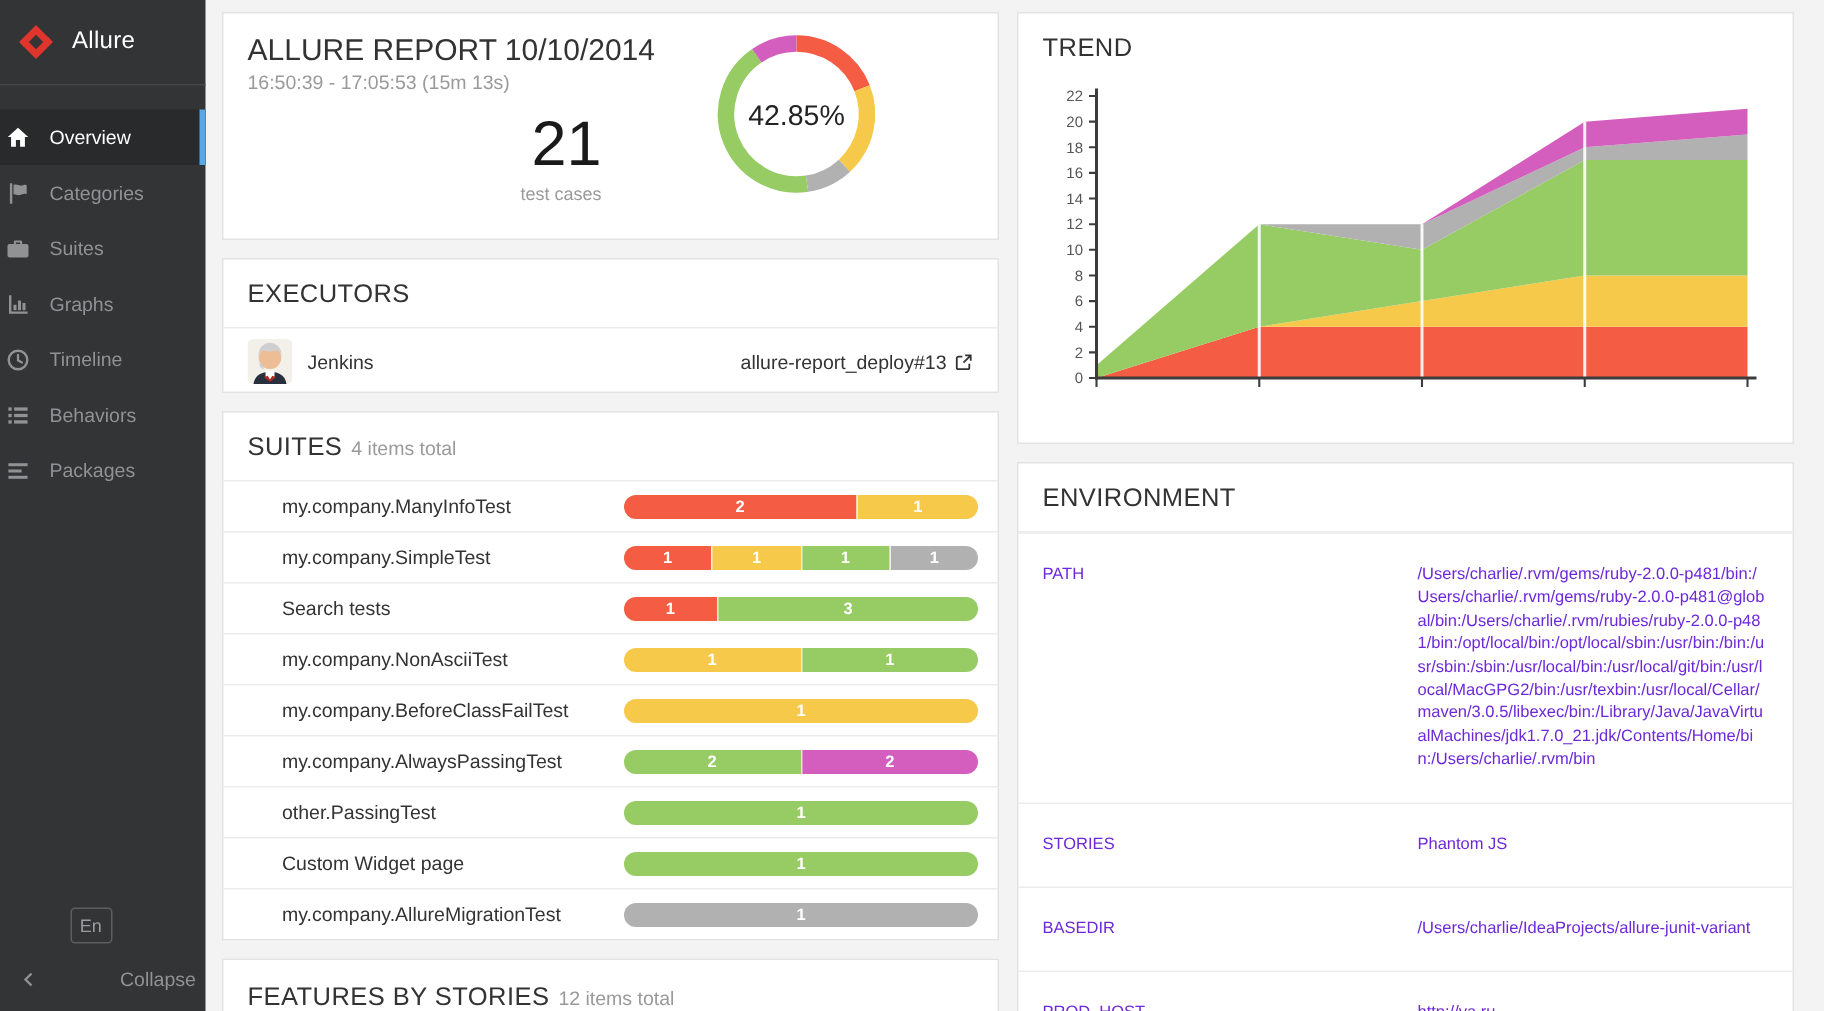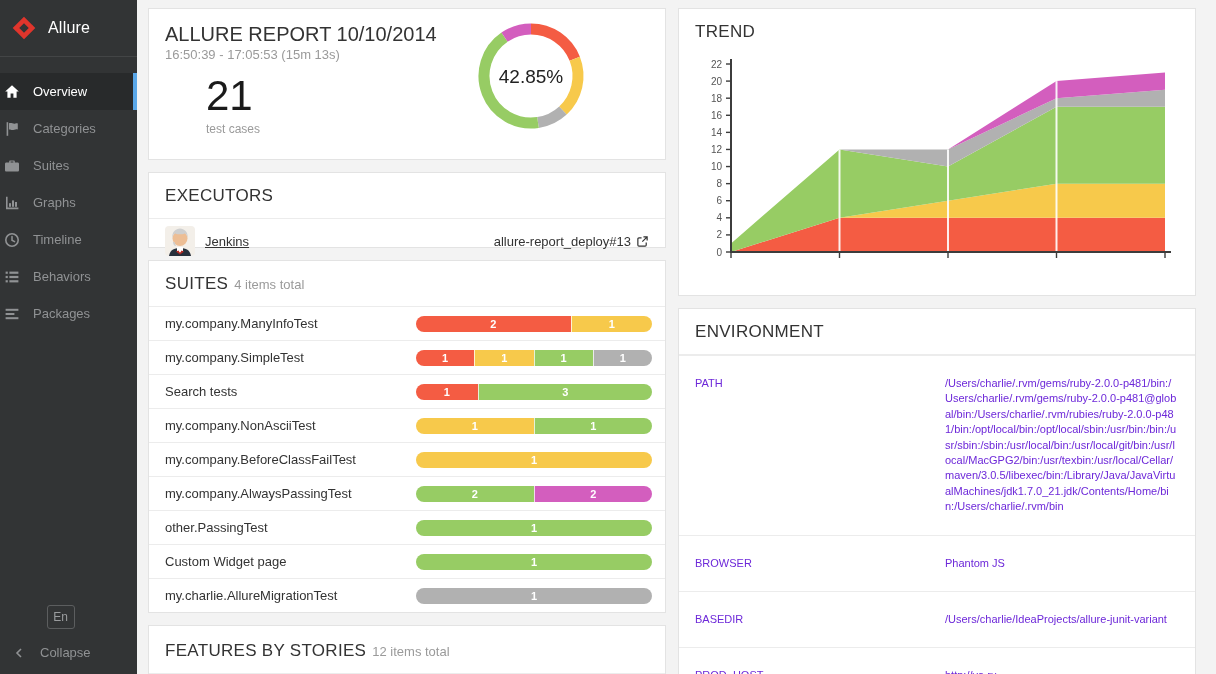--- a/index.html
+++ b/index.html
@@ -14,46 +14,46 @@
   .brand-title{color:#fff;font-size:16px;font-weight:normal;margin-left:10px;letter-spacing:.2px;}
   .nav{margin-top:16px;}
   .nav-item{display:flex;align-items:center;height:37px;padding-left:4px;color:#909294;
     font-size:13px;cursor:pointer;border-right:4px solid transparent;}
   .nav-item .ic{width:16px;height:16px;margin-right:13px;display:inline-flex;flex-shrink:0;}
   .nav-item.active{color:#fff;background:#282a2b;border-right-color:#5aa7e8;}
   .sidebar-bottom{position:absolute;bottom:14px;left:0;width:121px;}
   .lang{display:block;margin:0 auto 16px;width:28px;box-sizing:border-box;text-align:center;
     border:1px solid #5c5e5f;border-radius:3px;color:#9a9c9e;font-size:12px;padding:4px 0;
     background:none;cursor:pointer;}
-  .collapse{display:flex;align-items:center;color:#909294;font-size:13px;padding-left:14px;cursor:pointer;}
+  .collapse{display:flex;align-items:center;color:#909294;font-size:13px;padding-left:14px;cursor:pointer;gap:40px;}
   .collapse .chev{width:10px;height:10px;margin-right:16px;display:inline-flex;}
   
   .col-left{position:absolute;left:148px;top:8px;width:518px;}
   .col-right{position:absolute;left:678px;top:8px;width:518px;}
   .card{background:#fff;border:1px solid #e3e3e3;margin-bottom:12px;box-sizing:border-box;}
   .card-head{padding:13px 16px 12px;font-size:17px;color:#333;letter-spacing:.3px;}
   .card-head .sub{color:#9a9a9a;font-size:13px;margin-left:6px;letter-spacing:0;}
   .card-head.divided{border-bottom:1px solid #ececec;}
   
   .overview-card{height:152px;position:relative;}
   .report-title{position:absolute;left:16px;top:14px;font-size:20px;color:#333;}
   .report-sub{position:absolute;left:16px;top:38px;font-size:13px;color:#9a9a9a;}
-  .stats{position:absolute;left:57px;top:66px;width:220px;text-align:left;}
+  .stats{position:absolute;left:32px;top:66px;width:220px;text-align:right;}
   .big-number{font-size:42px;color:#1a1a1a;line-height:1;}
   .small-label{font-size:12px;color:#9a9a9a;margin-top:5px;}
   .donut-wrap{position:absolute;left:327px;top:12px;width:110px;height:110px;}
   
-  .executors-card{height:76px;}
+  .executors-card{height:90px;}
   .exec-row{display:flex;align-items:center;padding:7px 16px;}
-  .exec-name{font-size:13px;color:#333;margin-left:10px;text-decoration:underline;}
+  .exec-name{font-size:13px;color:#333;margin-left:10px;}
   .exec-link{margin-left:auto;font-size:13px;color:#333;display:flex;align-items:center;gap:5px;
     cursor:pointer;text-decoration:none;}
   
   .suite-row{display:flex;align-items:center;border-top:1px solid #ececec;padding:0 13px 0 16px;height:33px;cursor:pointer;}
-  .suite-name{font-size:13px;color:#333;flex:1;padding-right:20px;}
+  .suite-name{font-size:13px;color:#333;flex:1;padding-right:20px;margin-left:23px;}
   .bar{width:236px;height:16px;display:flex;border-radius:8px;overflow:hidden;flex-shrink:0;}
   .seg{display:flex;align-items:center;justify-content:center;color:#fff;font-size:11px;
     font-weight:bold;min-width:0;}
   .seg:not(:first-child){border-left:1px solid rgba(255,255,255,.75);}
   
   .features-card{height:120px;}
   .features-card .card-head{padding-top:15px;border-bottom:1px solid #ececec;}
   
   .trend-card{height:288px;}
   .trend-svg{display:block;margin-left:16px;}
@@ -288,21 +288,21 @@
         </div>
         <div class="suite-row">
           <div class="suite-name">Custom Widget page</div>
           <div class="bar">
             <div class="seg" style="flex-grow: 1; background: rgb(151, 204, 100);">
               <span>1</span>
             </div>
           </div>
         </div>
         <div class="suite-row">
-          <div class="suite-name">my.charlie.AllureMigrationTest</div>
+          <div class="suite-name">my.company.AllureMigrationTest</div>
           <div class="bar">
             <div class="seg" style="flex-grow: 1; background: rgb(177, 177, 177);">
               <span>1</span>
             </div>
           </div>
         </div>
       </div>
   </div>
 
   <div class="card features-card">
@@ -361,21 +361,21 @@
   </div>
 
   <div class="card environment-card">
     <div class="card-head divided">ENVIRONMENT</div>
     <div>
         <div class="env-row">
           <div class="env-name">PATH</div>
           <div class="env-value">/Users/charlie/.rvm/gems/ruby-2.0.0-p481/bin:/Users/charlie/.rvm/gems/ruby-2.0.0-p481@global/bin:/Users/charlie/.rvm/rubies/ruby-2.0.0-p481/bin:/opt/local/bin:/opt/local/sbin:/usr/bin:/bin:/usr/sbin:/sbin:/usr/local/bin:/usr/local/git/bin:/usr/local/MacGPG2/bin:/usr/texbin:/usr/local/Cellar/maven/3.0.5/libexec/bin:/Library/Java/JavaVirtualMachines/jdk1.7.0_21.jdk/Contents/Home/bin:/Users/charlie/.rvm/bin</div>
         </div>
         <div class="env-row">
-          <div class="env-name">BROWSER</div>
+          <div class="env-name">STORIES</div>
           <div class="env-value">Phantom JS</div>
         </div>
         <div class="env-row">
           <div class="env-name">BASEDIR</div>
           <div class="env-value">/Users/charlie/IdeaProjects/allure-junit-variant</div>
         </div>
         <div class="env-row">
           <div class="env-name">PROD_HOST</div>
           <div class="env-value">http://ya.ru</div>
         </div>

